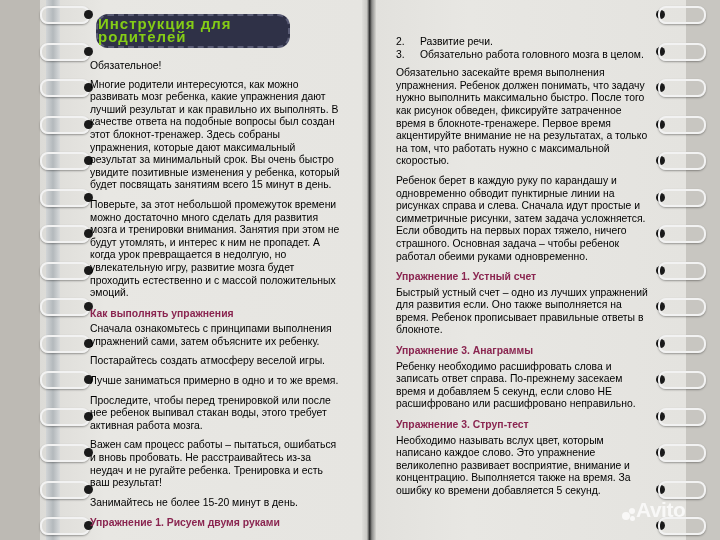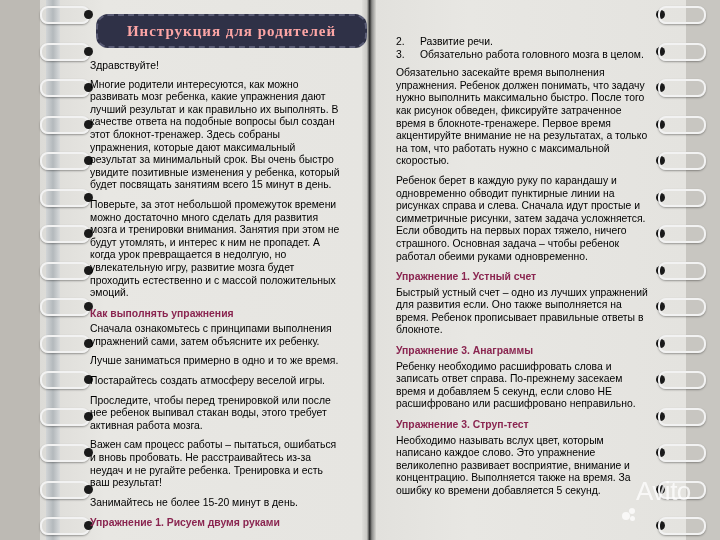--- a/index.html
+++ b/index.html
@@ -11,30 +11,30 @@
   .outside-right { position:absolute; left:686px; top:0; width:34px; height:540px; background:#c8c6c1; }
   .coil-left, .coil-right { position:absolute; top:0; height:540px; }
   .coil-left { left:0; width:100px; }
   .coil-right { left:646px; width:74px; }
   .ring { position:absolute; height:14px; border:2px solid #f2f2f2; border-radius:8px; box-shadow:0 1px 2px rgba(0,0,0,0.35); }
   .hole { position:absolute; width:9px; height:9px; border-radius:50%; background:#1a1a1a; }
   .spine { position:absolute; left:46px; top:0; width:14px; height:540px; background:linear-gradient(90deg,#cfd3d6,#a9b0b5 50%,#d6d9db); opacity:0.8; }
 
   .content-l { position:absolute; left:90px; top:14px; width:252px; font-size:10.4px; line-height:12.6px; }
   .content-r { position:absolute; left:396px; top:36px; width:252px; font-size:10.4px; line-height:12.6px; }
-  .title-box { background:#2f3147; color:#fca5a5; height:34px; border-radius:12px; display:flex; align-items:center; justify-content:center;
-    font-family:Liberation Serif, serif; font-weight:bold; font-size:15px; letter-spacing:1px; margin-left:6px; width:271px;
+  .title-box { background:#2f3147; color:#84cc16; height:34px; border-radius:12px; display:flex; align-items:center; justify-content:center;
+    font-family:Liberation Sans, sans-serif; font-weight:bold; font-size:15px; letter-spacing:1px; margin-left:6px; width:194px;
     border:2px dashed #5a5c75; box-sizing:border-box; }
   p { margin:0 0 7px 0; }
   .h { color:#8a2550; font-weight:bold; margin:8px 0 3px 0; }
   .list { margin:0 0 6px 0; padding:0; list-style:none; }
   .list li { display:flex; gap:14px; }
   .list .n { width:10px; }
   .greet { margin-top:12px; margin-bottom:6px; }
-  .watermark { position:absolute; left:636px; top:476px; color:rgba(255,255,255,0.75); font-size:26px; font-weight:normal; letter-spacing:-0.5px; }
+  .watermark { position:absolute; left:636px; top:498px; color:rgba(255,255,255,0.75); font-size:21px; font-weight:bold; letter-spacing:-0.5px; }
   .wm-dots { position:absolute; left:622px; top:508px; width:14px; height:14px; }
   .wm-dots span { position:absolute; border-radius:50%; background:rgba(255,255,255,0.75); }
 </style>
 </head>
 <body>
 
 <div class="page page-left"></div>
 <div class="gutter"></div>
 <div class="page page-right"></div>
 <div class="outside-right"></div>
@@ -100,27 +100,27 @@
     <div class="hole" style="left: 10px; top: 448px;"></div>
     <div class="ring" style="left: 12px; top: 444px; width: 44px;"></div>
     <div class="hole" style="left: 10px; top: 484.5px;"></div>
     <div class="ring" style="left: 12px; top: 480.5px; width: 44px;"></div>
     <div class="hole" style="left: 10px; top: 521px;"></div>
     <div class="ring" style="left: 12px; top: 517px; width: 44px;"></div>
   </div>
 
 <div class="content-l">
   <div class="title-box">Инструкция для родителей</div>
-  <p class="greet">Здравствуйте!</p>
+  <p class="greet">Обязательное!</p>
   <p>Многие родители интересуются, как можно развивать мозг ребенка, какие упражнения дают лучший результат и как правильно их выполнять. В качестве ответа на подобные вопросы был создан этот блокнот-тренажер. Здесь собраны упражнения, которые дают максимальный результат за минимальный срок. Вы очень быстро увидите позитивные изменения у ребенка, который будет посвящать занятиям всего 15 минут в день.</p>
   <p>Поверьте, за этот небольшой промежуток времени можно достаточно много сделать для развития мозга и тренировки внимания. Занятия при этом не будут утомлять, и интерес к ним не пропадет. А когда урок превращается в недолгую, но увлекательную игру, развитие мозга будет проходить естественно и с массой положительных эмоций.</p>
   <div class="h">Как выполнять упражнения</div>
   <p>Сначала ознакомьтесь с принципами выполнения упражнений сами, затем объясните их ребенку.</p>
+  <p>Постарайтесь создать атмосферу веселой игры.</p>
   <p>Лучше заниматься примерно в одно и то же время.</p>
-  <p>Постарайтесь создать атмосферу веселой игры.</p>
   <p>Проследите, чтобы перед тренировкой или после нее ребенок выпивал стакан воды, этого требует активная работа мозга.</p>
   <p>Важен сам процесс работы – пытаться, ошибаться и вновь пробовать. Не расстраивайтесь из-за неудач и не ругайте ребенка. Тренировка и есть ваш результат!</p>
   <p>Занимайтесь не более 15-20 минут в день.</p>
   <div class="h">Упражнение 1. Рисуем двумя руками</div>
 
 </div>
 
 <div class="content-r">
   <ul class="list">
     <li>

